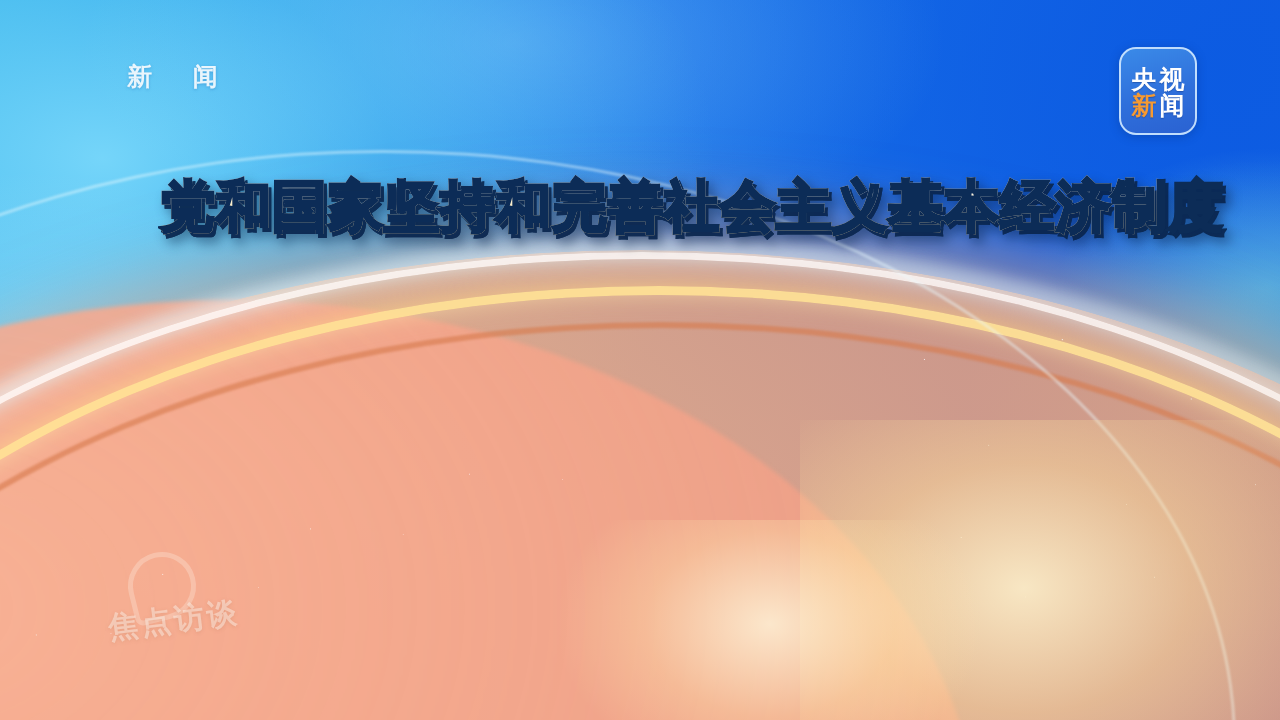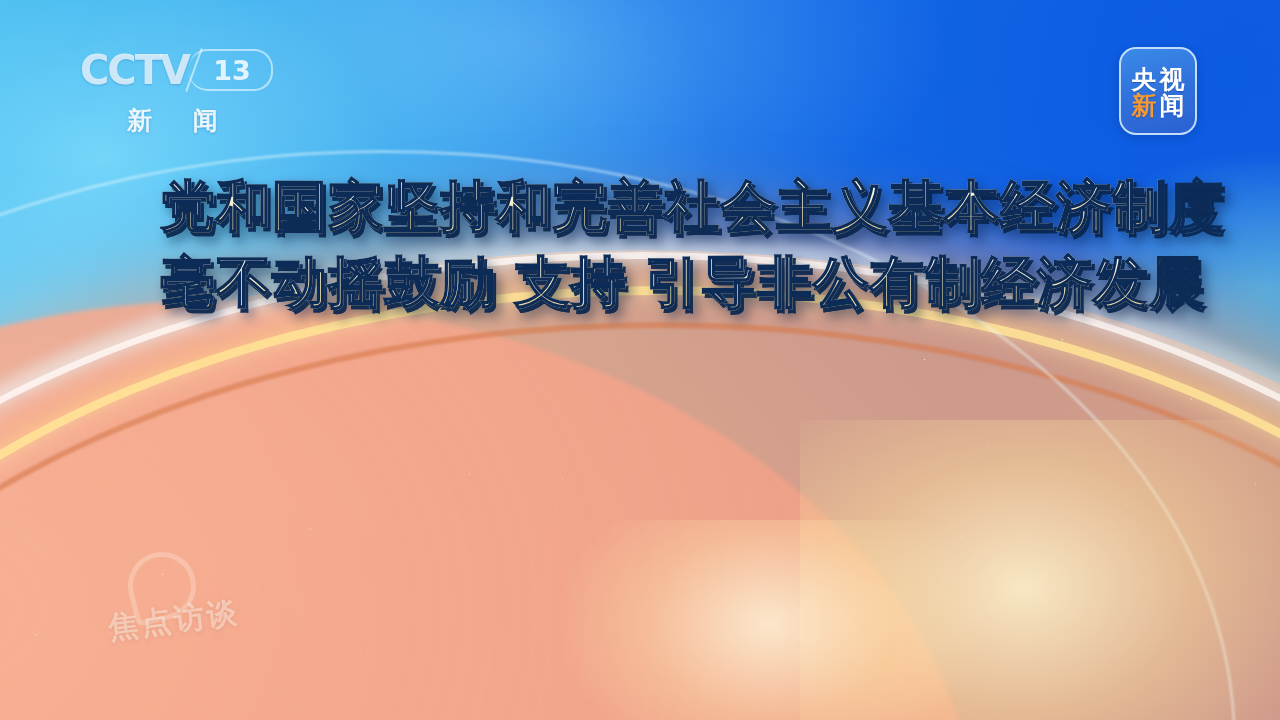--- a/index.html
+++ b/index.html
@@ -211,21 +211,21 @@
 
   
   #headline {
     position: absolute;
     left: 160px;
     top: 168px;
     width: 1000px;
   }
   .headline-line {
     font-family: "DejaVu Sans", "Liberation Sans", sans-serif;
-    font-weight: 400;
+    font-weight: 700;
     font-size: 54px;
     line-height: 76px;
     white-space: nowrap;
     letter-spacing: 1px;
     position: relative;
     
     -webkit-text-stroke: 3.2px #0c2c57;
     paint-order: stroke fill;
     color: #fdf1cf;
     background: linear-gradient(180deg, #ffffff 0%, #fdf6e2 34%, #f6e2ad 64%, #e9cb8a 100%);
@@ -277,39 +277,34 @@
   <div class="arc" id="arc-white-soft"></div>
   <div class="arc" id="arc-white"></div>
   <div class="arc" id="arc-thin-top"></div>
 
   <div id="sparkle-right"></div>
   <div id="sparkle-arc"></div>
   <div id="glow-br"></div>
   <div id="glow-bc"></div>
 
   <div id="cctv-logo">
-    <div id="cctv-wordmark">
-      <span id="cctv-letters">CCTV</span>
-      <span id="cctv-13-pill">13</span>
-    </div>
     <div id="cctv-sub">新 闻</div>
   </div>
 
   <div id="news-badge">
     <div class="badge-row">
       <span class="badge-ch">央</span>
       <span class="badge-ch">视</span>
     </div>
     <div class="badge-row">
       <span class="badge-ch accent">新</span>
       <span class="badge-ch">闻</span>
     </div>
   </div>
 
   <div id="headline">
     <div class="headline-line" id="line-1">党和国家坚持和完善社会主义基本经济制度</div>
-    <div class="headline-line" id="line-3">毫不动摇鼓励 支持 引导非公有制经济发展</div>
   </div>
 
   <div id="watermark-glyph"></div>
   <div id="watermark">焦点访谈</div>
 
 </div>
 
 </body></html>

